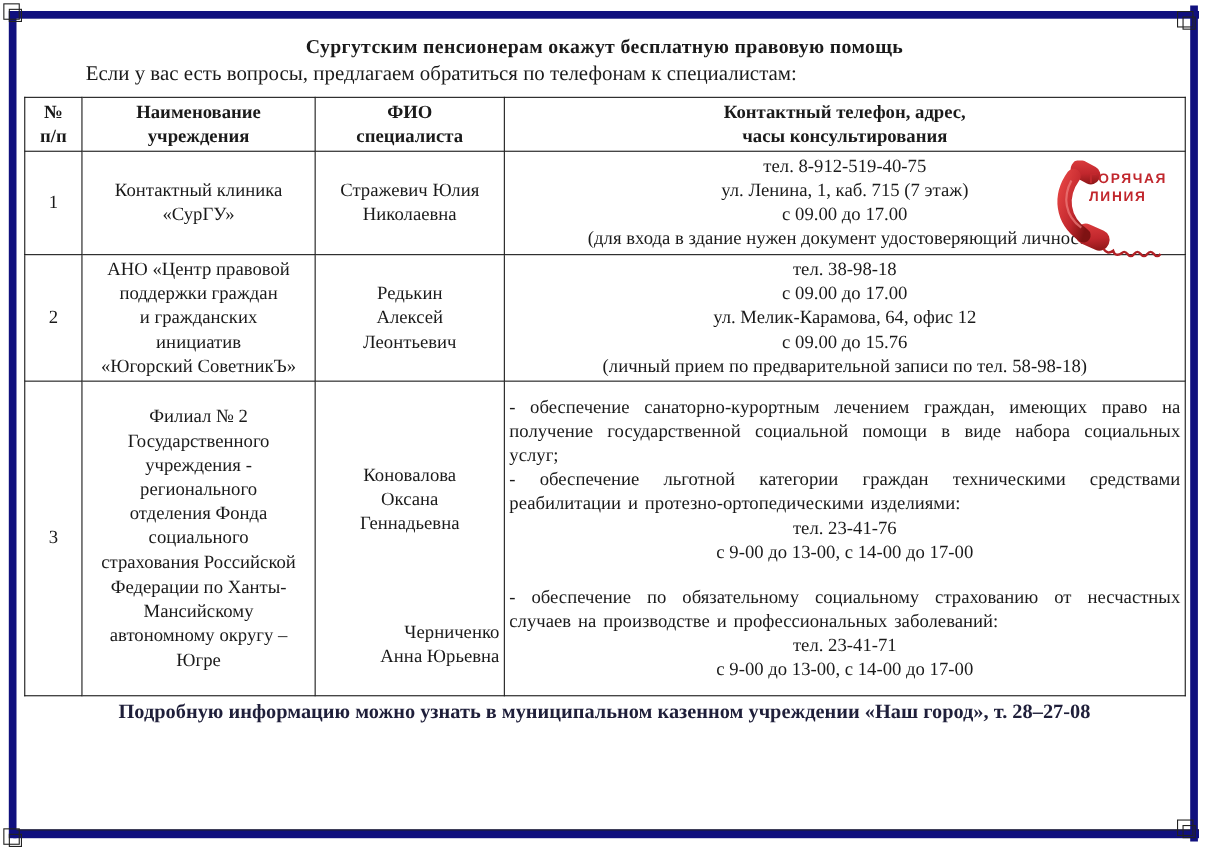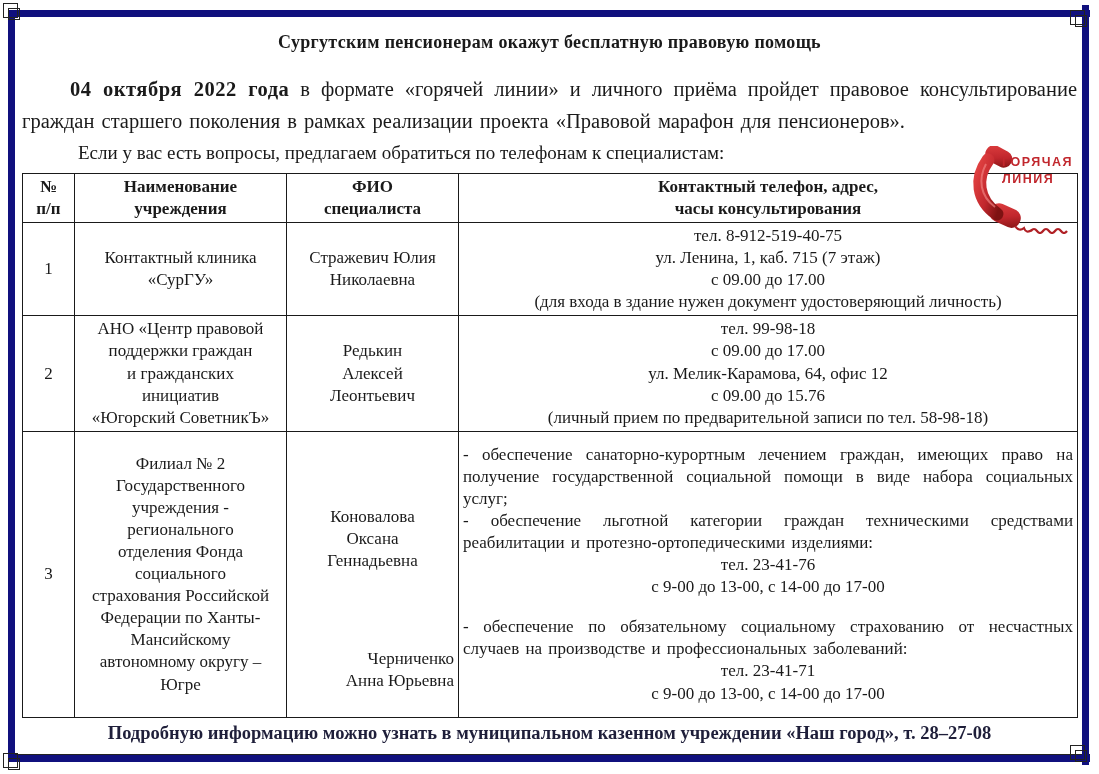--- a/index.html
+++ b/index.html
@@ -26,21 +26,21 @@
     text-align:center;font-weight:bold;font-size:18px;margin-top:14px;letter-spacing:.3px;
   }
   .intro{
     margin:20px 0 0 0;font-size:20.5px;line-height:1.58;text-align:justify;
     text-indent:48px;word-spacing:2px;
   }
   .intro b{letter-spacing:.5px;}
   .cta{margin:4px 0 4px 0;font-size:19px;text-indent:56px;}
 
   
-  .hotline{position:absolute;right:4px;top:128px;width:102px;height:88px;}
+  .hotline{position:absolute;right:16px;top:128px;width:102px;height:88px;}
   .hotline svg{position:absolute;left:0;top:0;}
   .hotline-text{
     position:absolute;right:0;top:8px;color:#c1272d;font-family:"Liberation Sans",sans-serif;
     font-weight:bold;font-size:12.5px;line-height:1.35;letter-spacing:1.5px;text-align:left;
   }
   .hotline-text span{display:block;}
 
   
   table.spec{border-collapse:collapse;table-layout:fixed;width:1055px;margin-top:9px;}
   table.spec th,table.spec td{
@@ -73,21 +73,20 @@
 <div class="bar bar-right"></div>
 <div class="corner tl"></div>
 <div class="corner tr"></div>
 <div class="corner br"></div>
 <div class="corner bl"></div>
 
 <div class="content">
 
   <div class="title">Сургутским пенсионерам окажут бесплатную правовую помощь</div>
 
-  <p class="intro"><b>04 октября 2022 года</b><span> в формате «горячей линии» и личного приёма пройдет правовое консультирование граждан старшего поколения в рамках реализации проекта «Правовой марафон для пенсионеров».</span></p>
 
   <p class="cta">Если у вас есть вопросы, предлагаем обратиться по телефонам к специалистам:</p>
 
   <div class="hotline">
     <svg width="102" height="88" viewBox="0 0 102 88">
       <defs>
         <linearGradient id="pg" x1="0" y1="0" x2="1" y2="1">
           <stop offset="0" stop-color="#e04040"></stop>
           <stop offset="0.55" stop-color="#c1272d"></stop>
           <stop offset="1" stop-color="#7e1212"></stop>
@@ -147,21 +146,21 @@
       <td>2</td>
       <td class="pre">АНО «Центр правовой
 поддержки граждан
 и гражданских
 инициатив
 «Югорский СоветникЪ»</td>
       <td class="pre">Редькин
 Алексей
 Леонтьевич</td>
       <td>
-        <div class="cline">тел. 99-98-18</div>
+        <div class="cline">тел. 38-98-18</div>
         <div class="cline">с 09.00 до 17.00</div>
         <div class="cline">ул. Мелик-Карамова, 64, офис 12</div>
         <div class="cline">с 09.00 до 15.76</div>
         <div class="cline">(личный прием по предварительной записи по тел. 58-98-18)</div>
       </td>
     </tr>
 
     <tr class="r3">
       <td>3</td>
       <td class="pre">Филиал № 2

